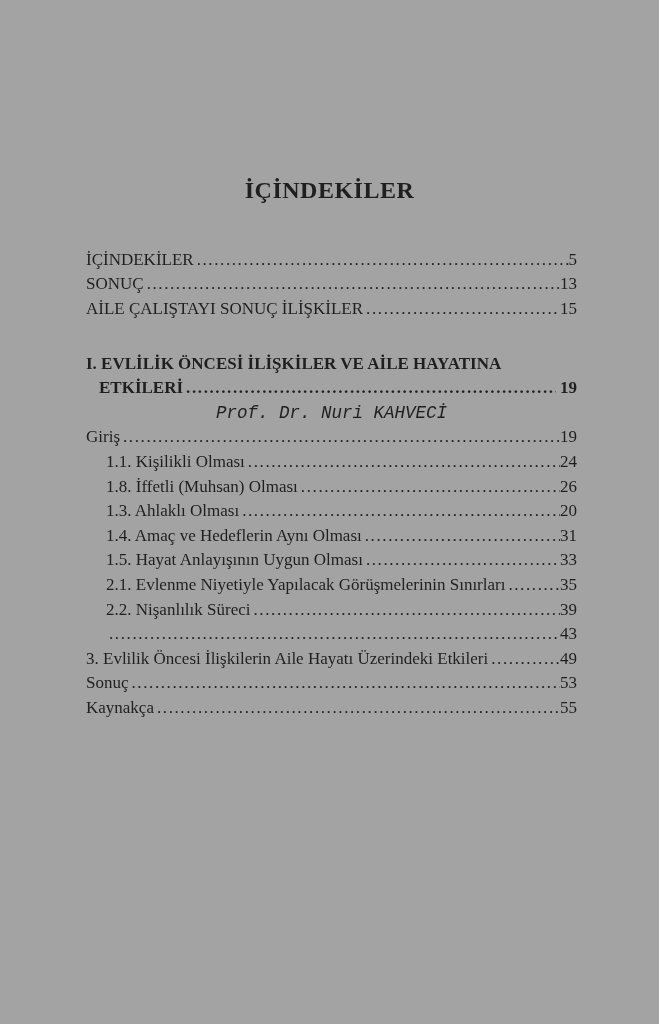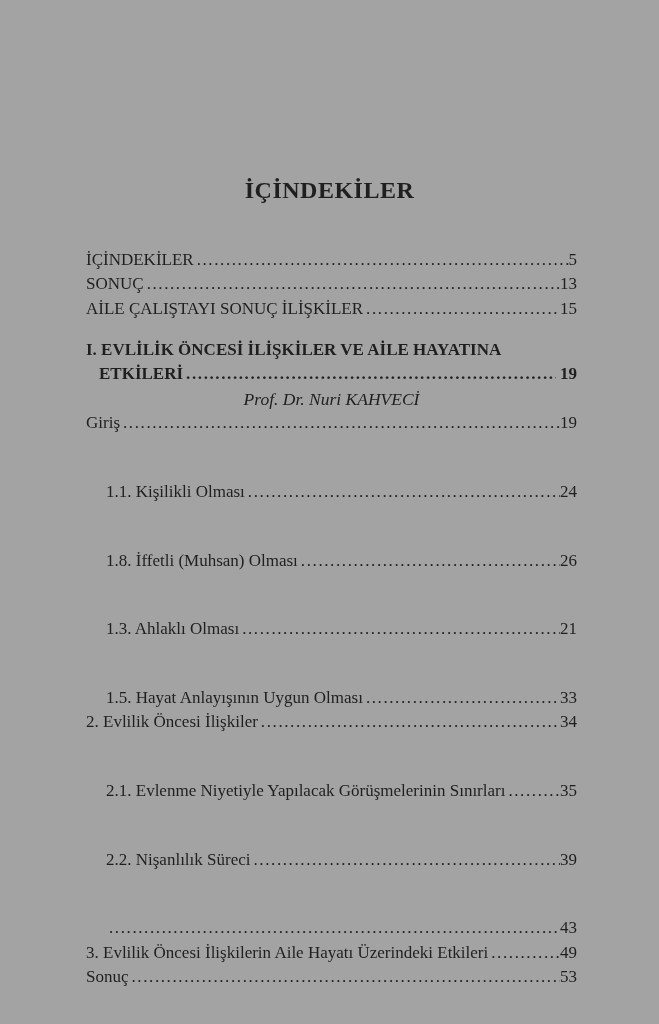--- a/index.html
+++ b/index.html
@@ -36,21 +36,20 @@
   }
   .row {
     display: flex;
     align-items: baseline;
     line-height: 24.6px;
     font-size: 17px;
     white-space: nowrap;
   }
   .row.sub {
     padding-left: 20px;
-    margin-top: 44px;
   }
   .row .label {
     flex: 0 0 auto;
   }
   .leader {
     flex: 1 1 auto;
     overflow: hidden;
     min-width: 6px;
     margin-left: 3px;
     height: 24.6px;
@@ -59,33 +58,34 @@
     content: "...................................................................................................................................";
     letter-spacing: 1.6px;
   }
   .pagenum {
     flex: 0 0 auto;
   }
   .row.bold {
     font-weight: bold;
   }
   .chapter {
-    margin-top: 16px;
+    margin-top: 30px;
   }
   .chapter .cont {
     padding-left: 13px;
   }
   .chapter .pagenum {
     padding-left: 4px;
   }
   .author {
     text-align: center;
     font-style: italic;
     font-size: 17.5px;
     line-height: 24.6px;
+    font-family: Liberation Mono, monospace;
   }
 </style>
 </head>
 <body>
 
 <div class="page">
   <h1 class="doc-title">İÇİNDEKİLER</h1>
   <div class="toc">
       <div class="row">
         <span class="label">İÇİNDEKİLER</span>
@@ -124,31 +124,31 @@
         <span class="pagenum">24</span>
       </div>
       <div class="row sub">
         <span class="label">1.8. İffetli (Muhsan) Olması</span>
         <span class="leader"></span>
         <span class="pagenum">26</span>
       </div>
       <div class="row sub">
         <span class="label">1.3. Ahlaklı Olması</span>
         <span class="leader"></span>
-        <span class="pagenum">21</span>
+        <span class="pagenum">20</span>
+      </div>
+      <div class="row sub">
+        <span class="label">1.4. Amaç ve Hedeflerin Aynı Olması</span>
+        <span class="leader"></span>
+        <span class="pagenum">31</span>
       </div>
       <div class="row sub">
         <span class="label">1.5. Hayat Anlayışının Uygun Olması</span>
         <span class="leader"></span>
         <span class="pagenum">33</span>
-      </div>
-      <div class="row">
-        <span class="label">2. Evlilik Öncesi İlişkiler</span>
-        <span class="leader"></span>
-        <span class="pagenum">34</span>
       </div>
       <div class="row sub">
         <span class="label">2.1. Evlenme Niyetiyle Yapılacak Görüşmelerinin Sınırları</span>
         <span class="leader"></span>
         <span class="pagenum">35</span>
       </div>
       <div class="row sub">
         <span class="label">2.2. Nişanlılık Süreci</span>
         <span class="leader"></span>
         <span class="pagenum">39</span>
@@ -160,14 +160,19 @@
       <div class="row">
         <span class="label">3. Evlilik Öncesi İlişkilerin Aile Hayatı Üzerindeki Etkileri</span>
         <span class="leader"></span>
         <span class="pagenum">49</span>
       </div>
       <div class="row">
         <span class="label">Sonuç</span>
         <span class="leader"></span>
         <span class="pagenum">53</span>
       </div>
+      <div class="row">
+        <span class="label">Kaynakça</span>
+        <span class="leader"></span>
+        <span class="pagenum">55</span>
+      </div>
     </div>
 </div>
 
 </body></html>

